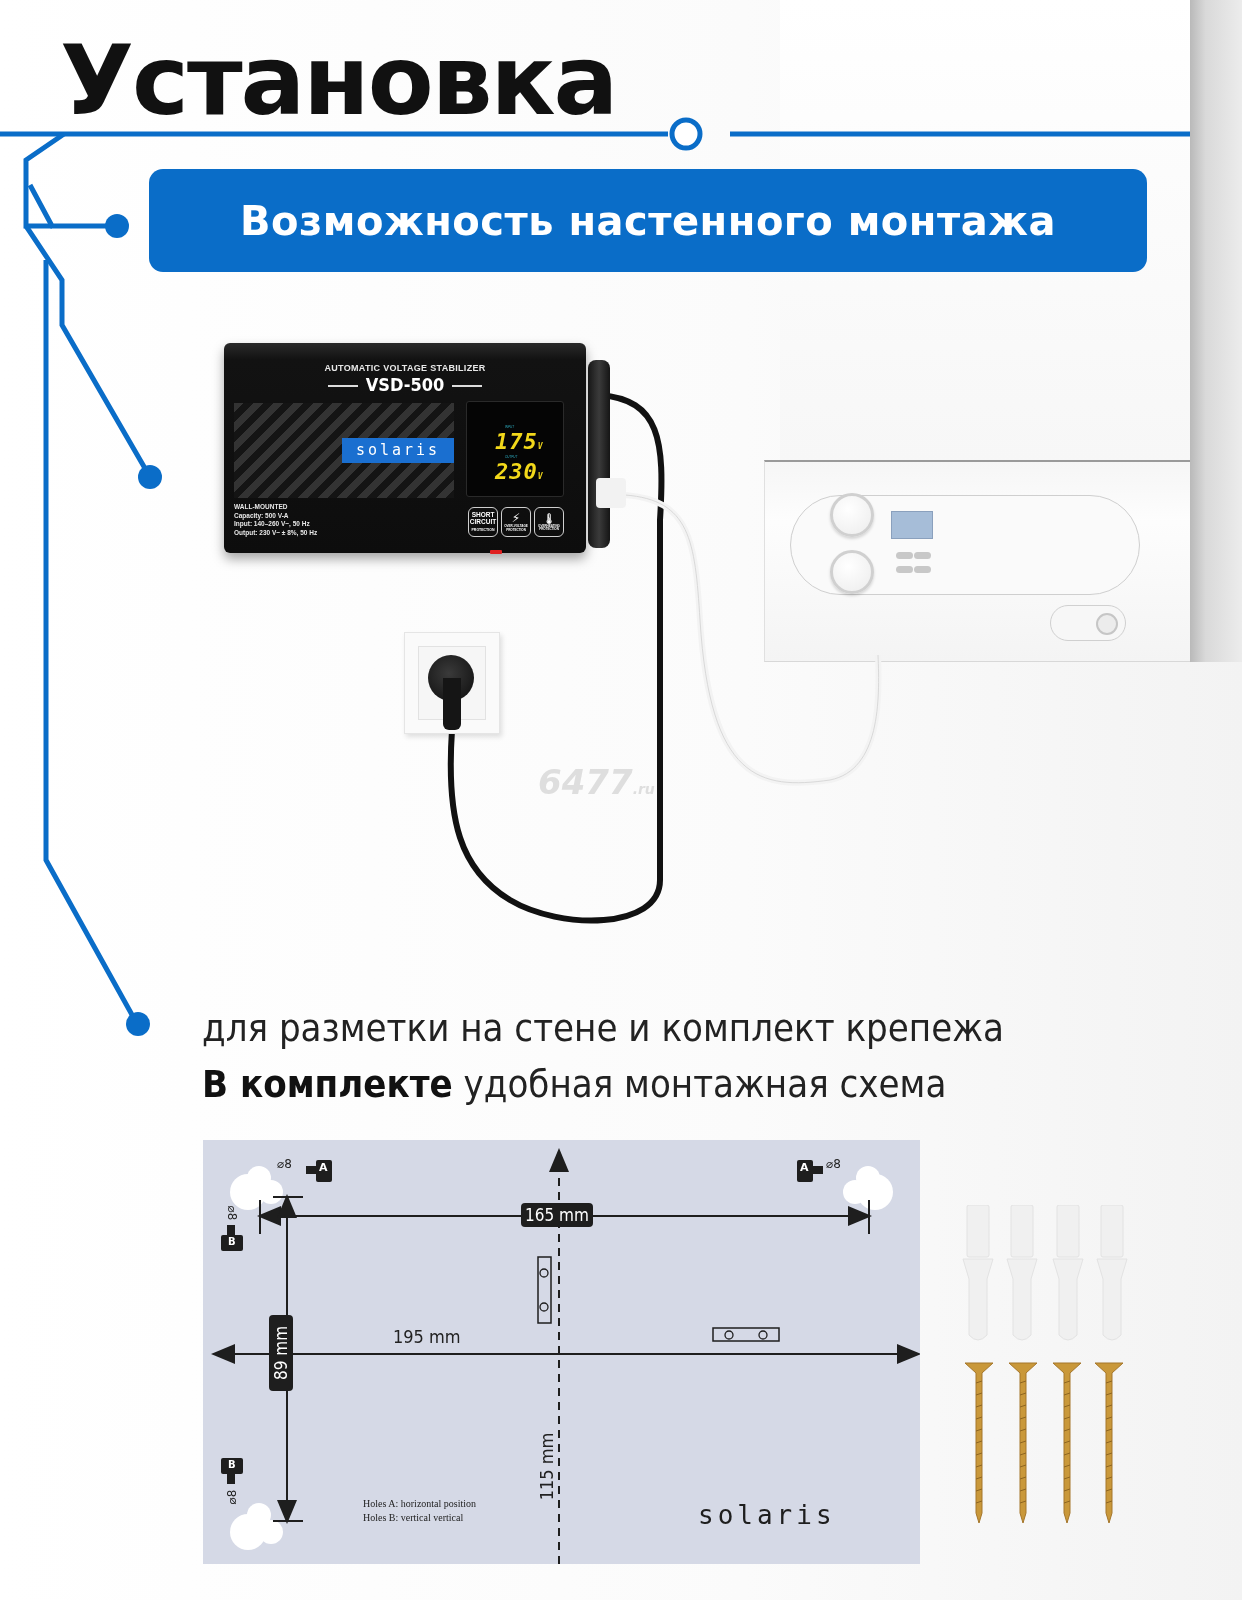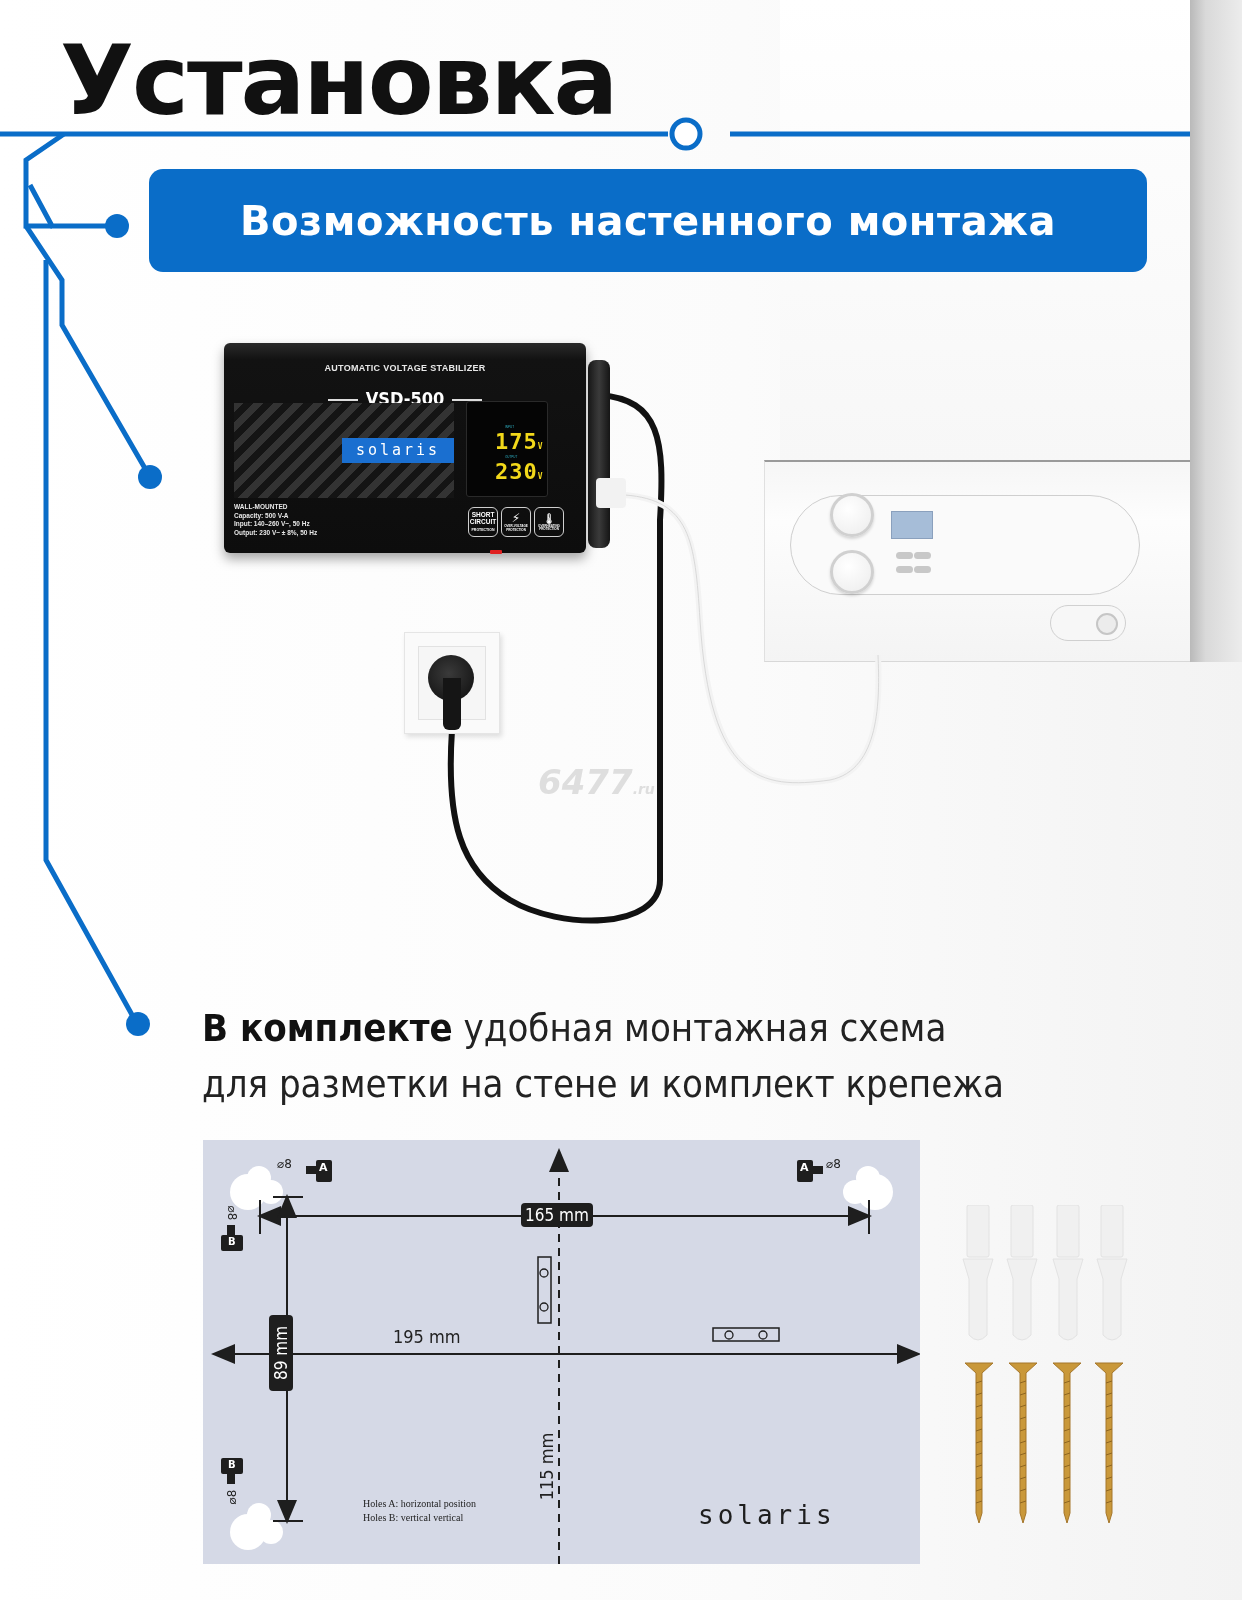--- a/index.html
+++ b/index.html
@@ -38,27 +38,27 @@
   .badge { position: absolute; left: 149px; top: 169px; width: 998px; height: 103px; background: #0a6dc8;
     border-radius: 14px; display: flex; align-items: center; justify-content: center; }
   .badge span { color: #ffffff; font-family: "DejaVu Sans", sans-serif; font-weight: 700; font-size: 40px; letter-spacing: 0.5px; }
 
   
   .device { position: absolute; left: 224px; top: 343px; width: 362px; height: 210px;
     background: linear-gradient(180deg, #2a2a2a 0%, #121212 8%, #0d0d0d 100%); border-radius: 6px;
     box-shadow: 0 6px 12px rgba(0,0,0,0.35); }
   .device-sockets { position: absolute; left: 588px; top: 360px; width: 22px; height: 188px; background: linear-gradient(90deg,#1a1a1a,#3b3b3b,#151515); border-radius: 8px; }
   .device-subtitle { position: absolute; left: 0; width: 100%; top: 20px; text-align: center; color: #e8e8e8; font-size: 9px; font-weight: 700; letter-spacing: 0.3px; }
-  .device-model { position: absolute; left: 0; width: 100%; top: 31px; text-align: center; color: #ffffff; font-size: 18px; font-weight: 700; font-family: "DejaVu Sans Condensed", "DejaVu Sans", sans-serif; margin-top: 14px; }
+  .device-model { position: absolute; left: 0; width: 100%; top: 31px; text-align: center; color: #ffffff; font-size: 18px; font-weight: 700; font-family: "DejaVu Sans Condensed", "DejaVu Sans", sans-serif; }
   .device-model::before, .device-model::after { content: ""; display: inline-block; width: 30px; height: 2px; background: #dcdcdc; vertical-align: middle; margin: 0 8px; }
   .device-stripes { position: absolute; left: 10px; top: 60px; width: 220px; height: 95px;
     background: repeating-linear-gradient(135deg, #333 0px, #333 7px, #141414 7px, #141414 14px); }
   .device-logo { position: absolute; left: 118px; top: 95px; width: 112px; height: 25px; background: #1a6fd0;
     color: #ffffff; font-size: 15px; letter-spacing: 3px; text-align: center; line-height: 25px; font-family: "DejaVu Sans Mono", monospace; }
-  .device-display { position: absolute; left: 242px; top: 58px; width: 82px; height: 96px; background: #050505; border: 1px solid #2a2a2a; border-radius: 3px; }
+  .device-display { position: absolute; left: 242px; top: 58px; width: 98px; height: 96px; background: #050505; border: 1px solid #2a2a2a; border-radius: 3px; font-style: italic; }
   .display-label { position: absolute; left: 38px; font-size: 3px; color: #2fb3c8; }
   .display-value { position: absolute; left: 28px; font-family: "DejaVu Sans Mono", monospace; font-weight: 700; font-size: 22px; color: #f2d81a; letter-spacing: 1px; }
   .display-value small { font-size: 8px; }
   .device-specs { position: absolute; left: 10px; top: 160px; color: #e8e8e8; font-size: 6.5px; line-height: 8.5px; font-weight: 700; }
   .prot { position: absolute; top: 164px; width: 30px; height: 30px; border: 1.3px solid #cfcfcf; border-radius: 6px;
     color: #ffffff; font-size: 5.5px; font-weight: 700; text-align: center; display: flex; flex-direction: column; align-items: center; justify-content: center; line-height: 6px; }
   .device-led { position: absolute; left: 266px; top: 207px; width: 12px; height: 4px; background: #e02020; border-radius: 1px; }
 
   
   .outlet-frame { position: absolute; left: 404px; top: 632px; width: 96px; height: 102px; background: #fafafa;
@@ -168,22 +168,22 @@
 </div>
 
 <div class="outlet-frame"></div>
 <div class="outlet-inner"></div>
 <div class="plug-head"></div>
 <div class="plug-body"></div>
 
 <div class="watermark"><span>6477</span><small>.ru</small></div>
 
 <div class="kit-text">
+  <div>для разметки на стене и комплект крепежа</div>
   <div><b>В комплекте</b><span> удобная монтажная схема</span></div>
-  <div>для разметки на стене и комплект крепежа</div>
 </div>
 
 <div class="sheet">
   <svg class="sheet-svg" width="717" height="424" viewBox="0 0 717 424">
     <defs>
       <marker id="arr" markerWidth="12" markerHeight="10" refX="10" refY="5" orient="auto">
         <path d="M0,0 L12,5 L0,10 Z" fill="#1e1e1e"></path>
       </marker>
     </defs>
 

